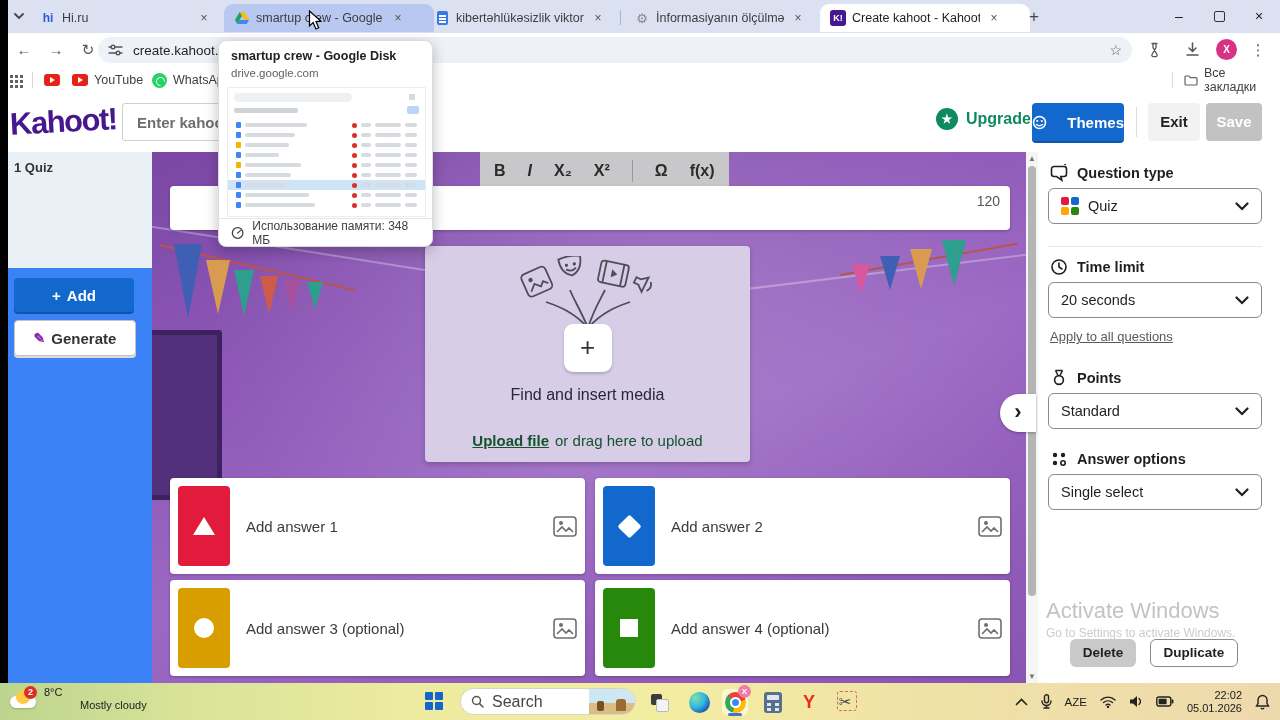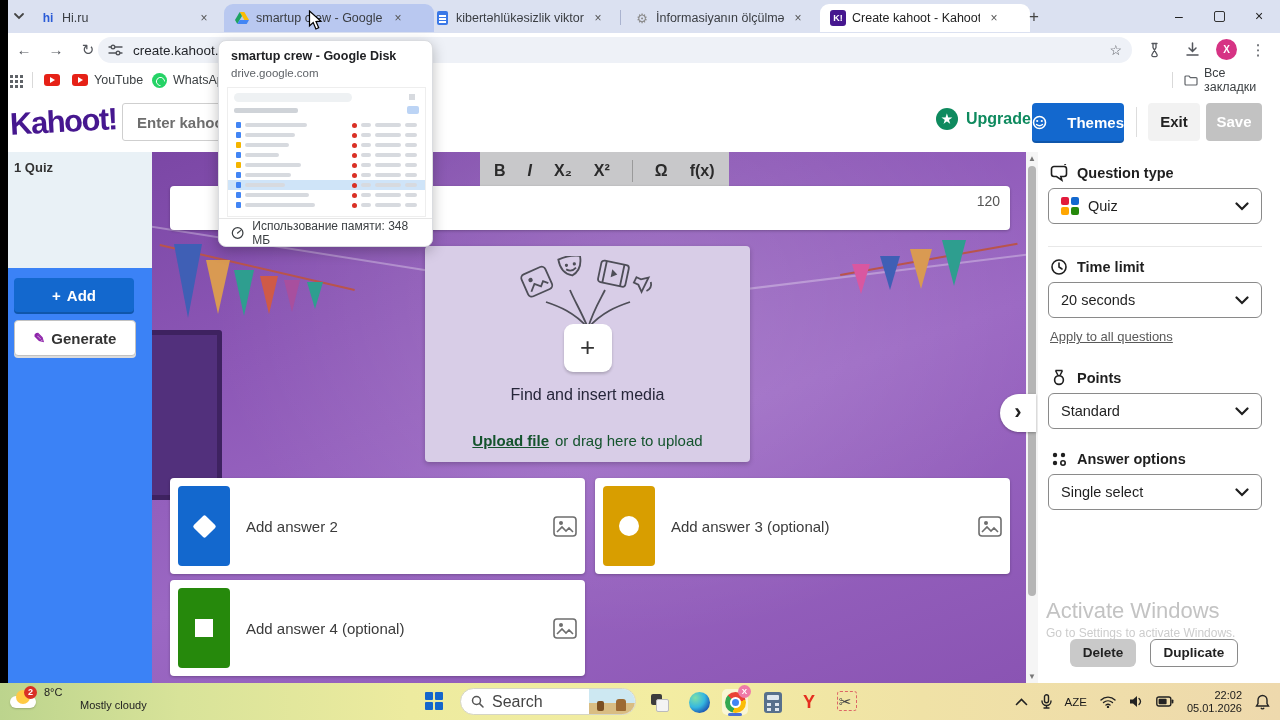--- a/index.html
+++ b/index.html
@@ -445,20 +445,33 @@
       </svg>
       <div id="plustile">+</div>
       <div id="mediatitle">Find and insert media</div>
       <div id="uploadline">
         <span class="ul">Upload file</span><span>or drag here to upload</span>
       </div>
     </div>
 
     <div id="answers">
       <div class="ans">
+        <span class="cbar" style="background:#e21b3c;">
+            <i class="sh-tri"></i>
+          </span>
+        <span class="lab">Add answer 1</span>
+        <span class="imgph">
+          <svg width="24" height="21" viewBox="0 0 24 21">
+              <rect x="1" y="1" width="22" height="19" rx="3" fill="none" stroke="#6e6e6e" stroke-width="1.6"></rect>
+              <circle cx="8" cy="7" r="2" fill="#6e6e6e"></circle>
+              <path d="M4 16 l5-5 4 4 3-3 4 4" stroke="#6e6e6e" stroke-width="1.6" fill="none"></path>
+            </svg>
+        </span>
+      </div>
+      <div class="ans">
         <span class="cbar" style="background:#1368ce;">
             <i class="sh-dia"></i>
           </span>
         <span class="lab">Add answer 2</span>
         <span class="imgph">
           <svg width="24" height="21" viewBox="0 0 24 21">
               <rect x="1" y="1" width="22" height="19" rx="3" fill="none" stroke="#6e6e6e" stroke-width="1.6"></rect>
               <circle cx="8" cy="7" r="2" fill="#6e6e6e"></circle>
               <path d="M4 16 l5-5 4 4 3-3 4 4" stroke="#6e6e6e" stroke-width="1.6" fill="none"></path>
             </svg>

